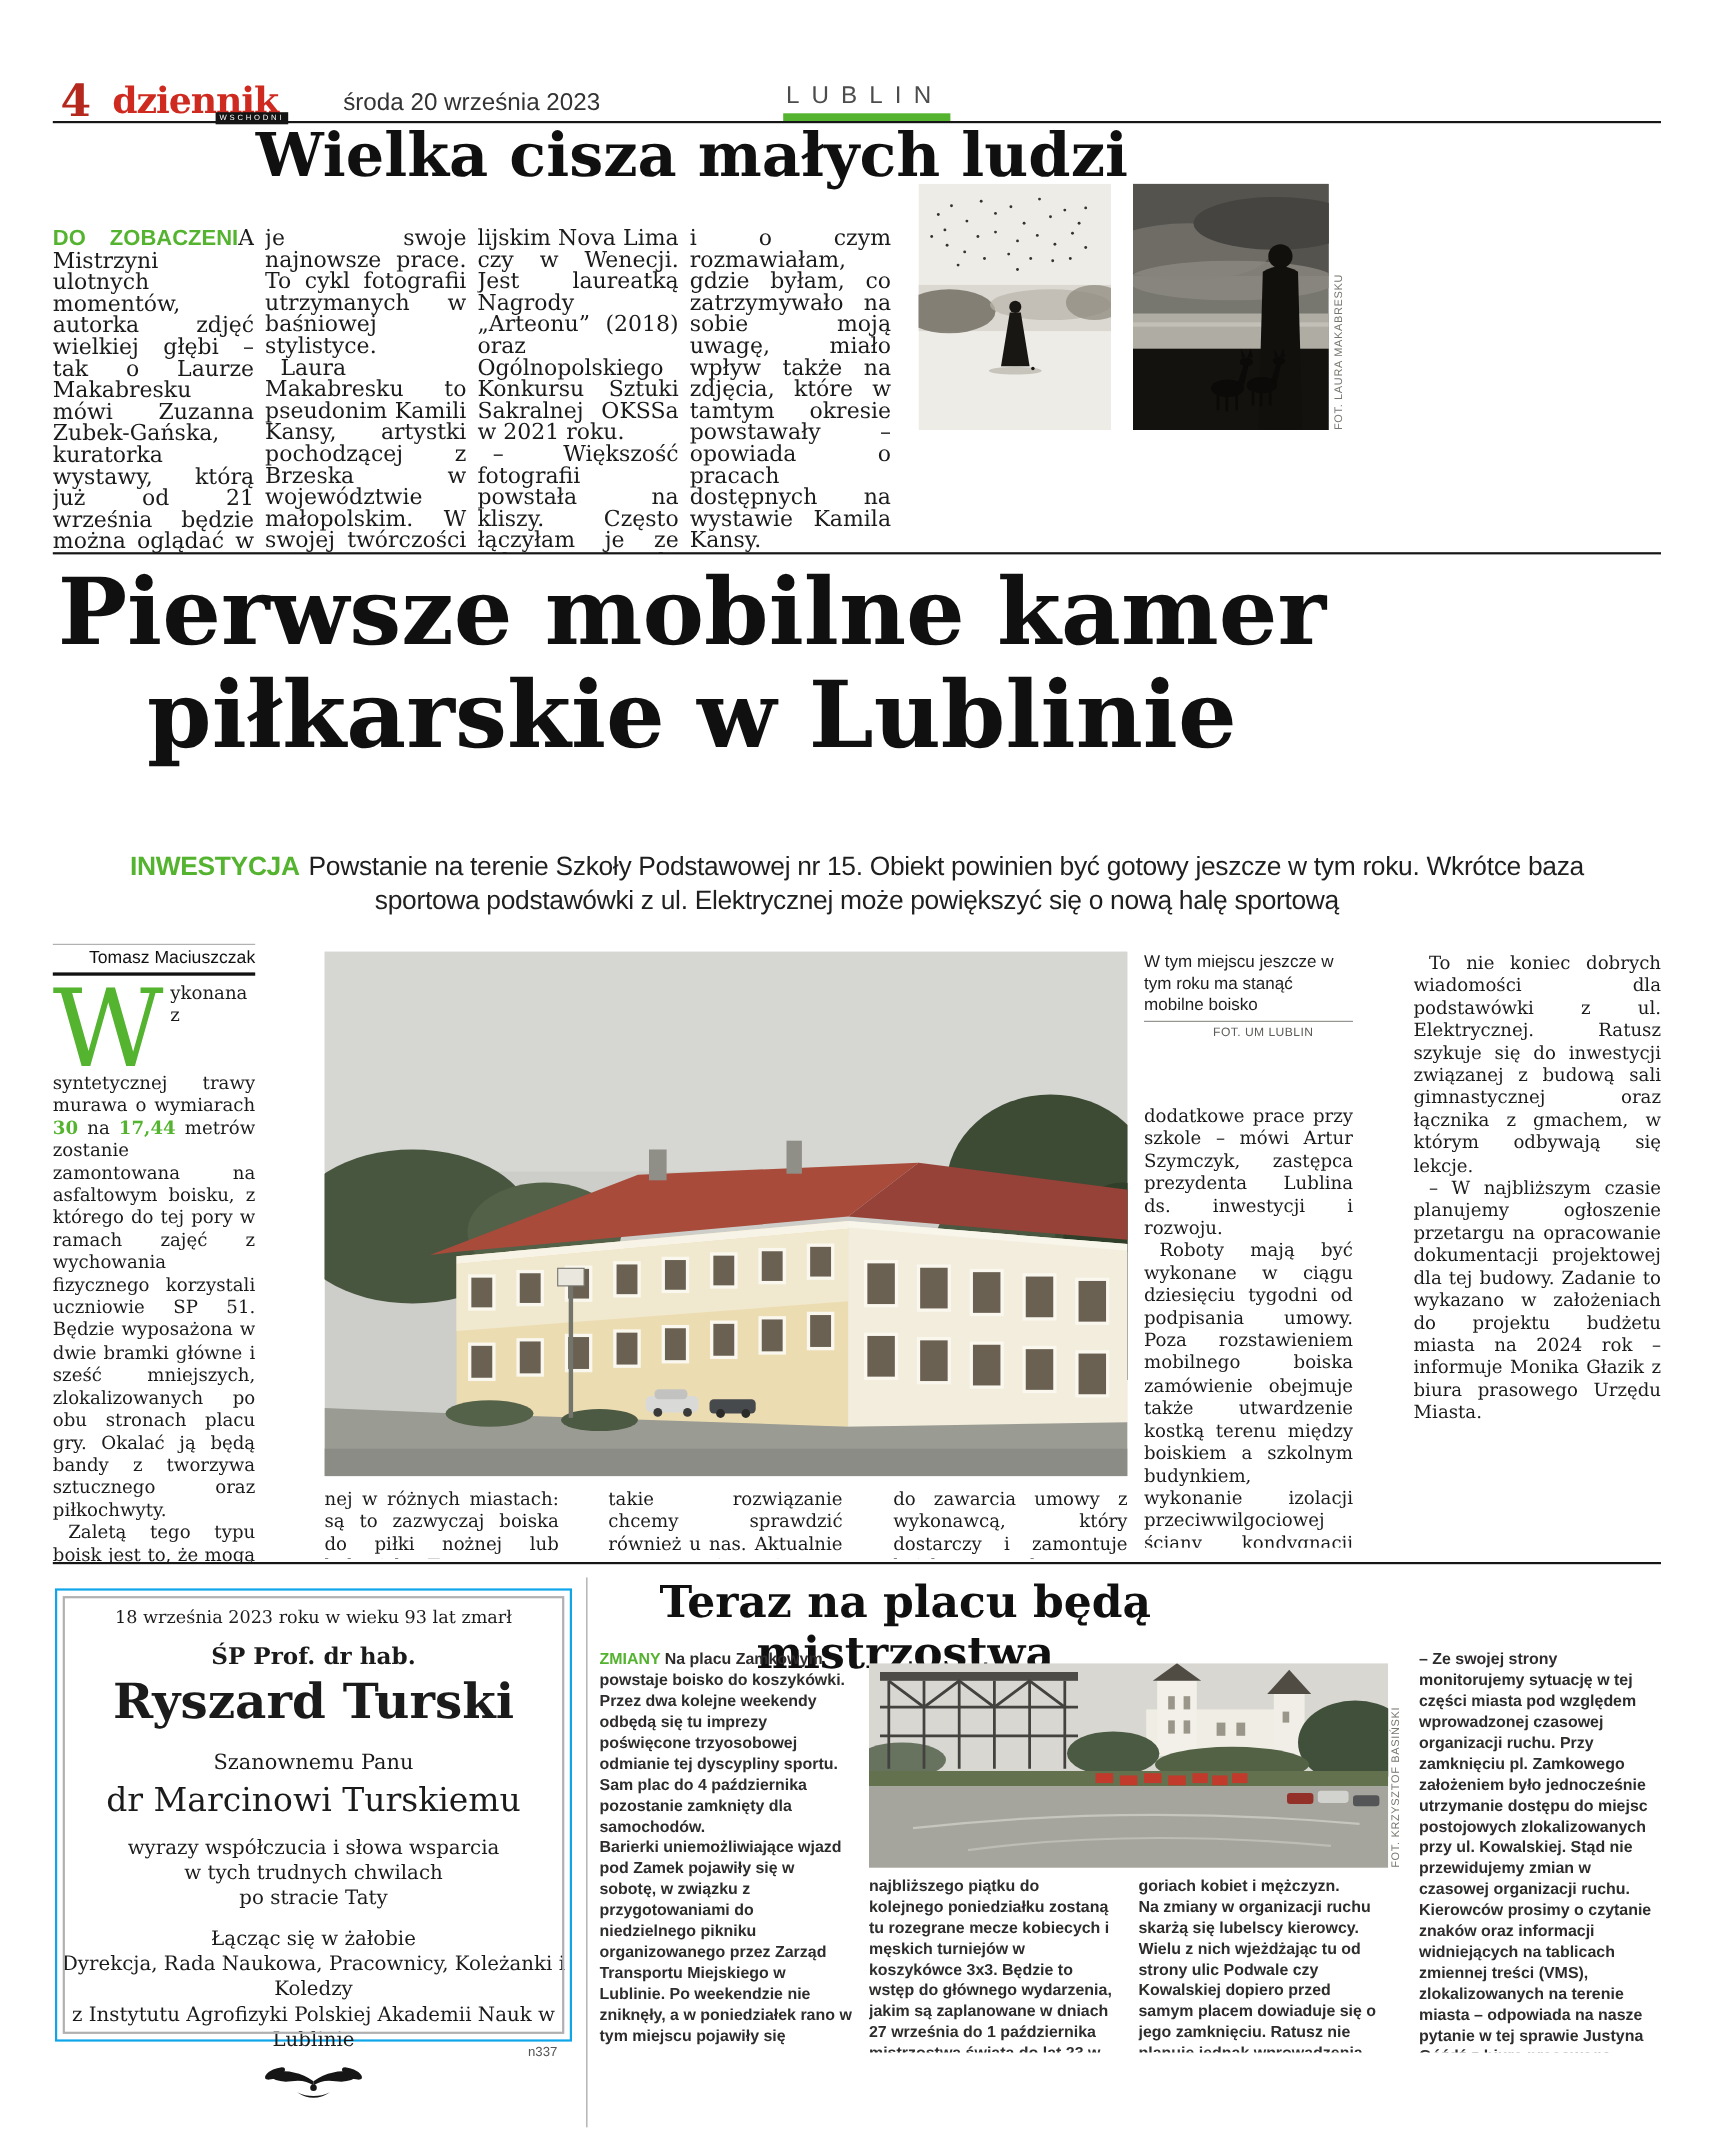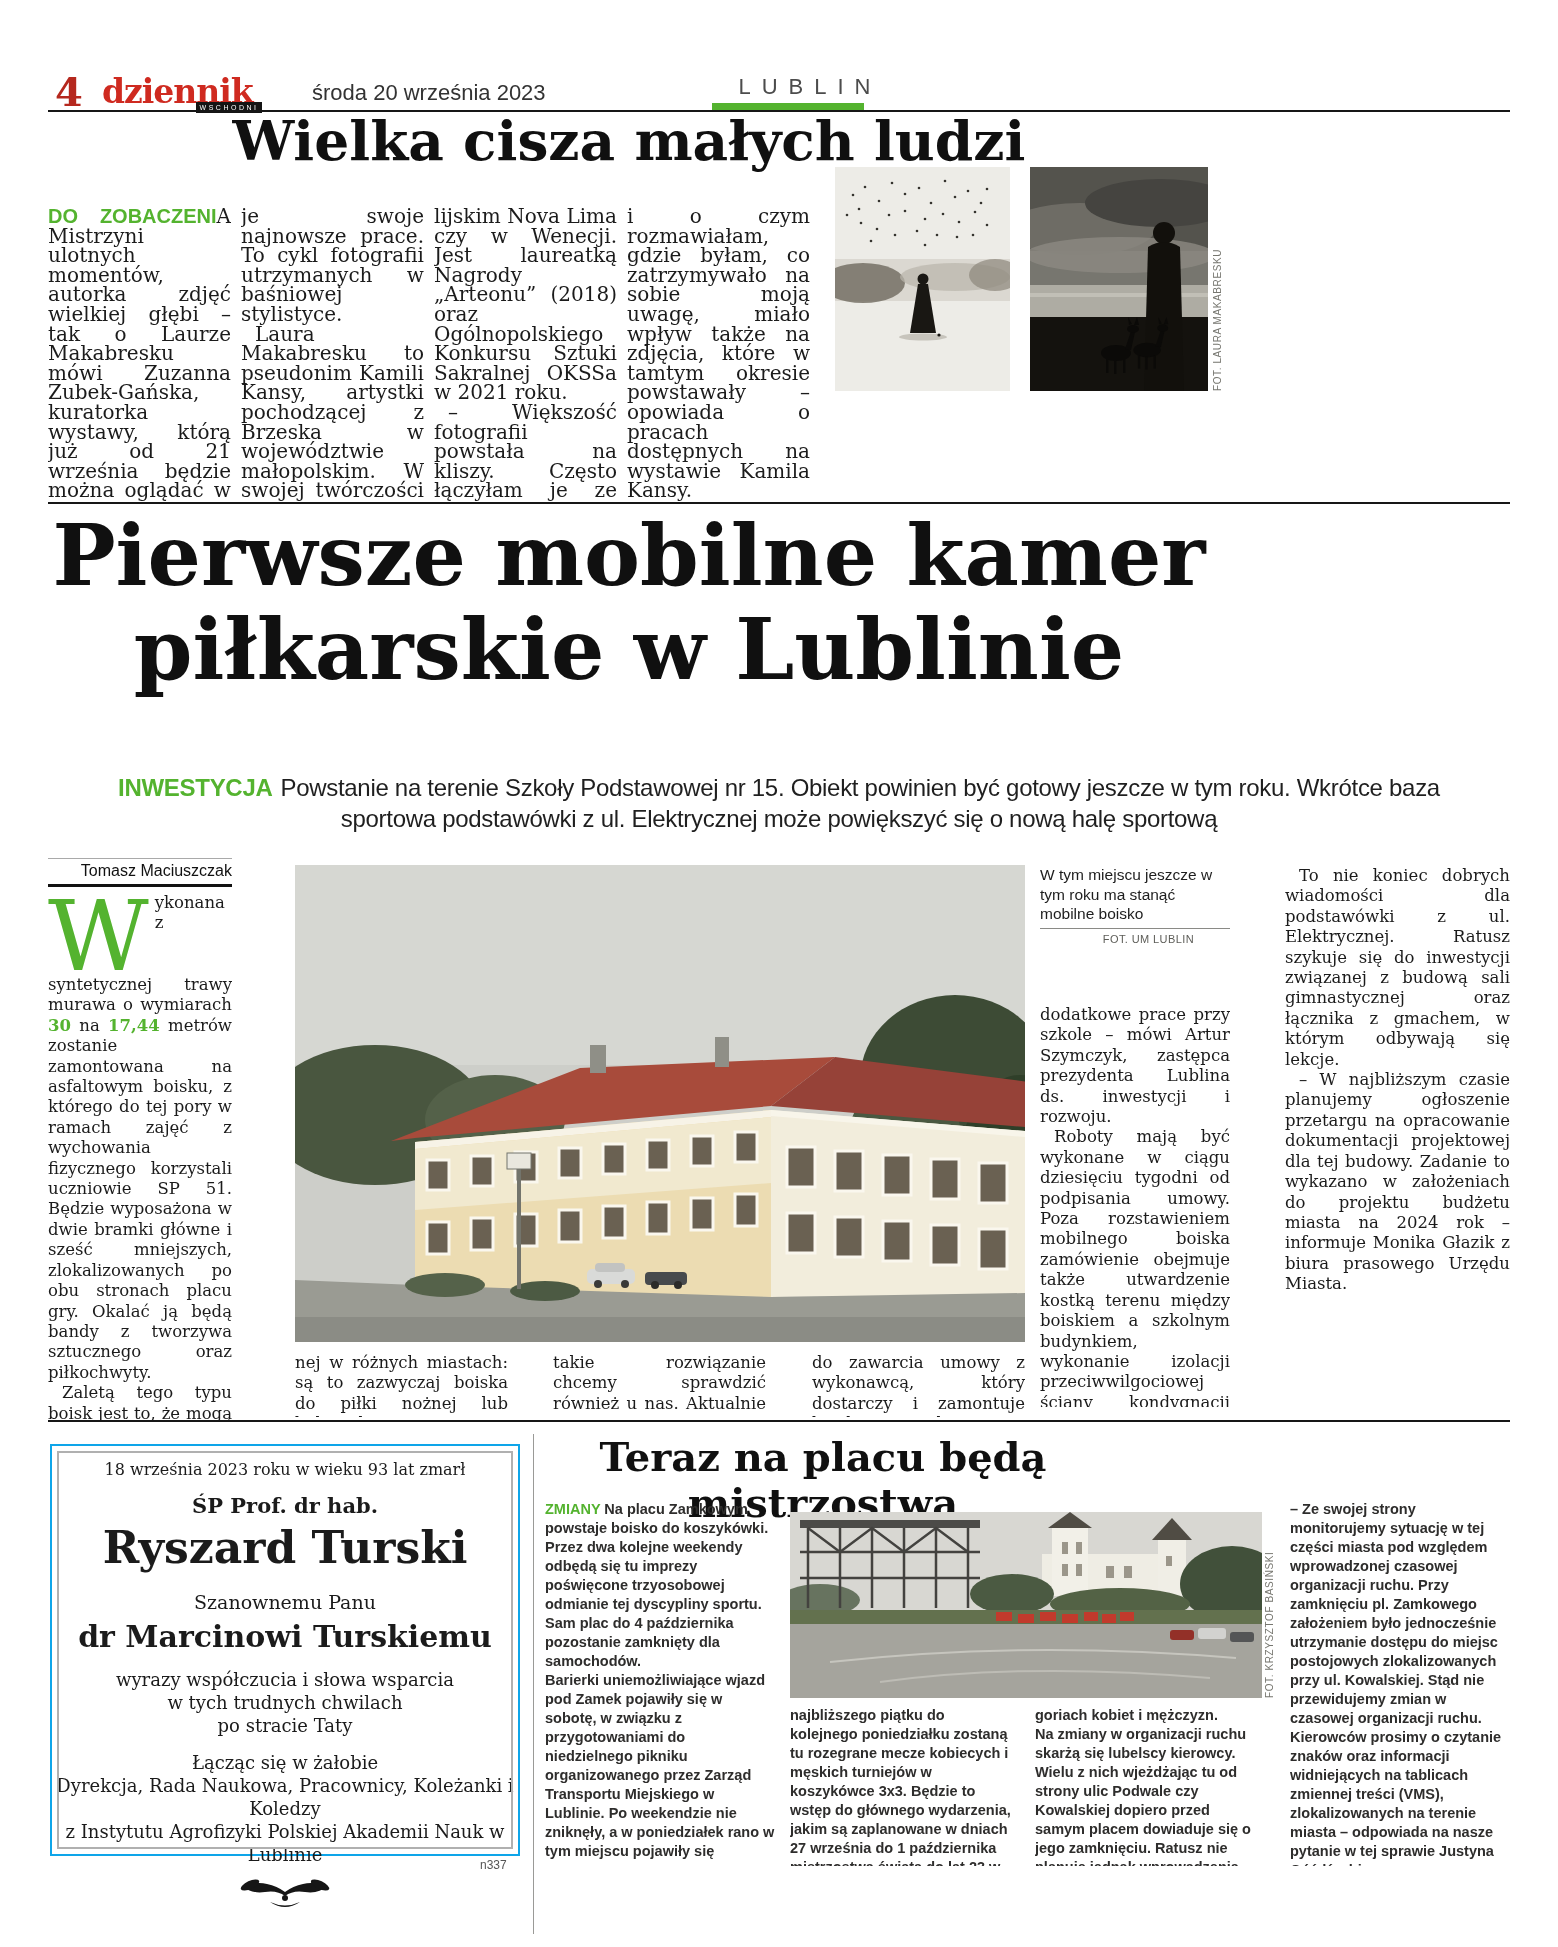--- a/index.html
+++ b/index.html
@@ -24,40 +24,40 @@
   .dc{float:left;font-size:98px;line-height:78px;color:#54b32f;margin:4px 6px 0 0;}
   .lead{font-family:"Liberation Sans","DejaVu Sans",sans-serif;color:#1f1f1f;font-size:24px;
         line-height:31px;text-align:center;letter-spacing:-.3px;}
   .bsan{font-family:"Liberation Sans","DejaVu Sans",sans-serif;font-weight:700;color:#2e2d2c;
         font-size:14.5px;line-height:19px;}
   .ob{ text-align:center; }
   .ob-date{font-size:16px;margin-top:14px;}
   .ob-t1{font-size:21px;font-weight:700;margin-top:14px;}
   .ob-name{font-size:44px;font-weight:700;margin-top:4px;}
   .ob-sal{font-size:19px;margin-top:18px;}
-  .ob-addr{font-size:30px;font-weight:700;margin-top:6px;}
+  .ob-addr{font-size:30px;font-weight:400;margin-top:6px;}
   .ob-line{font-size:18px;line-height:23px;}
   .m14{margin-top:14px;}
   .byline{font-family:"Liberation Sans",sans-serif;font-size:16px;color:#111;text-align:right;
           border-top:1px solid #a9a9a9;border-bottom:3px solid #111;padding:3px 0 4px 0;}
   .frame-outer{border:2px solid #0ea5e9;}
   .frame-inner{position:absolute;left:5px;top:5px;right:5px;bottom:5px;border:2px solid #b0b0b0;}
   .col{overflow:hidden;}
 </style>
 </head>
 <body>
 
 <div class="page">
 
   <div class="abs ser" style="left:55px;top:68px;font-size:40px;font-weight:700;color:#b5281e;">4</div>
   <div class="abs ser" style="left:102px;top:72px;font-size:33px;font-weight:700;color:#cf2a20;letter-spacing:-1px;">dziennik</div>
   <div class="abs san" style="left:196px;top:102px;width:66px;height:11px;background:#141414;color:#fff;font-size:7px;
               letter-spacing:2.5px;text-align:center;line-height:11px;">WSCHODNI</div>
   <div class="abs san" style="left:312px;top:80px;font-size:22px;color:#333;">środa 20 września 2023</div>
-  <div class="abs san" style="left:680px;top:74px;width:260px;text-align:center;font-size:22px;letter-spacing:11px;color:#4c4c4c;">LUBLIN</div>
+  <div class="abs san" style="left:656px;top:74px;width:260px;text-align:center;font-size:22px;letter-spacing:11px;color:#4c4c4c;">LUBLIN</div>
   <div class="abs" style="left:712px;top:103px;width:152px;height:8px;background:#54b32f;"></div>
   <div class="abs rule" style="left:48px;top:110px;width:1462px;"></div>
 
   <div class="abs ser hl" style="left:48px;top:112px;width:1162px;font-size:55px;line-height:58px;">Wielka cisza małych ludzi</div>
 
   <div class="abs tb jus col" style="left:48px;top:207px;width:183px;height:296px;">
     <p class="bp"><span class="kick">DO ZOBACZENI</span><span>A Mistrzyni ulotnych momentów, autorka zdjęć wielkiej głębi – tak o Laurze Makabresku mówi Zuzanna Zubek-Gańska, kuratorka wystawy, którą już od 21 września będzie można oglądać w Galerii Gardzienice w Lublinie (ul. Grodzka 5a).</span></p>
     <p class="bp ind">„Wielka cisza małych ludzi” to tytuł lubelskiej ekspozycji, w ramach której Laura Makabresku prezentu-</p>
   </div>
   <div class="abs tb jus col" style="left:241px;top:207px;width:183px;height:296px;">

